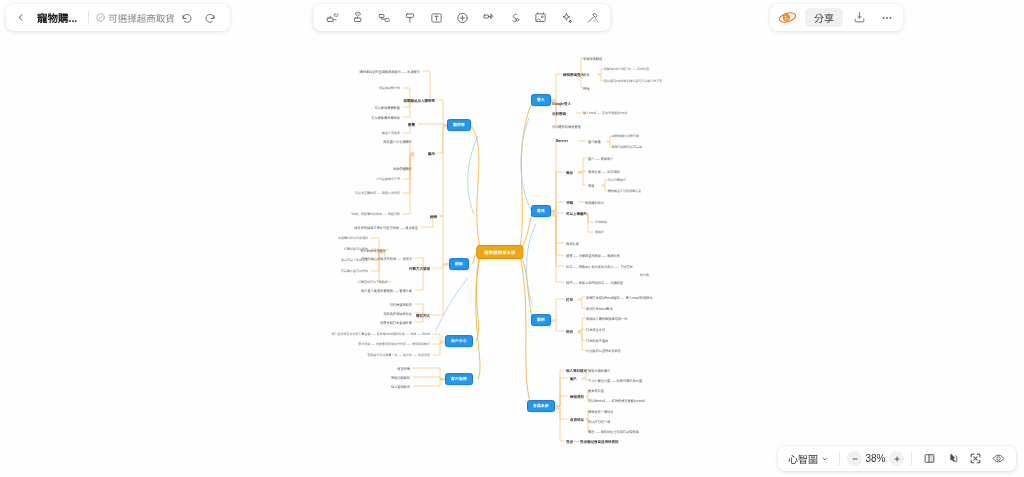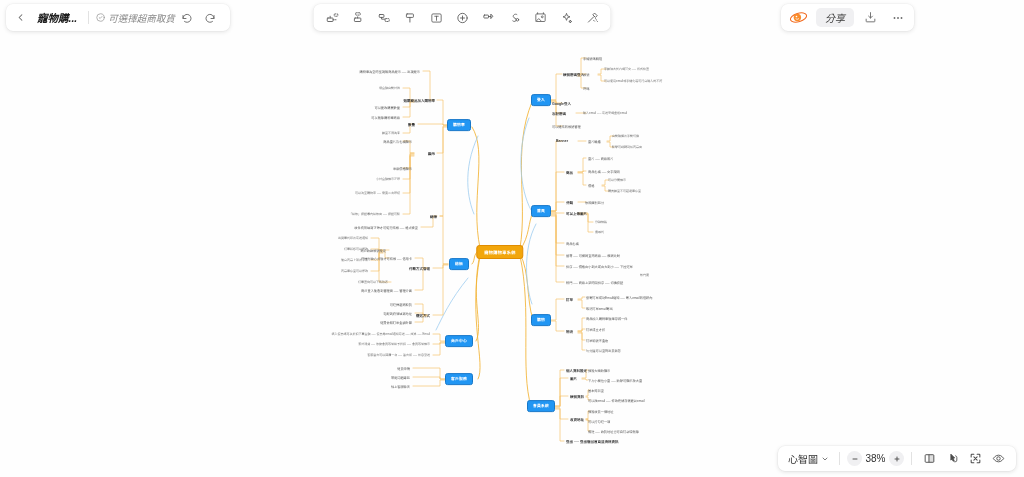--- a/index.html
+++ b/index.html
@@ -28,42 +28,42 @@
     border: 1px solid #1878c8; border-radius: 2.5px;
     padding: 2.4px 5px; font-size: 3.8px; font-weight: bold; letter-spacing: .2px;
   }
   .node-l2 { color: #3c3c3c; font-size: 3.5px; font-weight: bold; }
   .node-l3 { color: #5a5a5a; font-size: 3.2px; }
   .node-l4 { color: #767676; font-size: 3.0px; }
   .node-left { transform: translate(-100%,-50%); }
   .node-right { transform: translate(0,-50%); }
 
   
-  #topbar { position: absolute; left: 0; top: 0; width: 924px; height: 35px; pointer-events: none; font-style: italic; }
+  #topbar { position: absolute; left: 0; top: 0; width: 924px; height: 35px; pointer-events: none; }
   .bar-group {
     position: absolute; top: 4px; height: 27px;
     background: #ffffff; border-radius: 7px;
     box-shadow: 0 1px 4px rgba(0,0,0,.11), 0 0 0 .5px rgba(0,0,0,.035);
     display: flex; align-items: center; pointer-events: auto;
   }
   #doc-group { left: 6px; padding: 0 9px 0 4px; gap: 2px; }
   .icon-btn {
     width: 21px; height: 21px; border-radius: 4px;
     display: flex; align-items: center; justify-content: center;
     color: #6b6b6b; cursor: pointer; flex: none;
   }
   #doc-title { font-size: 10.5px; color: #1f1f1f; font-weight: bold; padding: 0 4px; max-width: 66px; overflow: hidden; text-overflow: ellipsis; }
   .vdiv { width: 1px; height: 13px; background: #e2e2e2; margin: 0 5px; flex: none; }
   #autosave { display: flex; align-items: center; gap: 3px; font-size: 9.5px; color: #8a8a8a; }
   #autosave .chk { width: 9px; height: 9px; flex: none; }
 
   #tool-group { left: 50%; transform: translateX(-50%); padding: 0 6px; gap: 1px; }
   #tool-group .icon-btn { width: 25px; height: 22px; color: #585858; }
 
-  #right-group { right: 10px; padding: 0 6px; gap: 6px; }
+  #right-group { right: 21px; padding: 0 6px; gap: 6px; }
   #logo-chip {
     width: 23px; height: 19px; border-radius: 5px;
     display: flex; align-items: center; justify-content: center;
     cursor: pointer; flex: none;
   }
   #share-btn {
     background: #f0f0f2; border-radius: 5px; height: 19px;
     padding: 0 9px; font-size: 10px; color: #3a3a3a;
     display: flex; align-items: center; cursor: pointer;
   }

